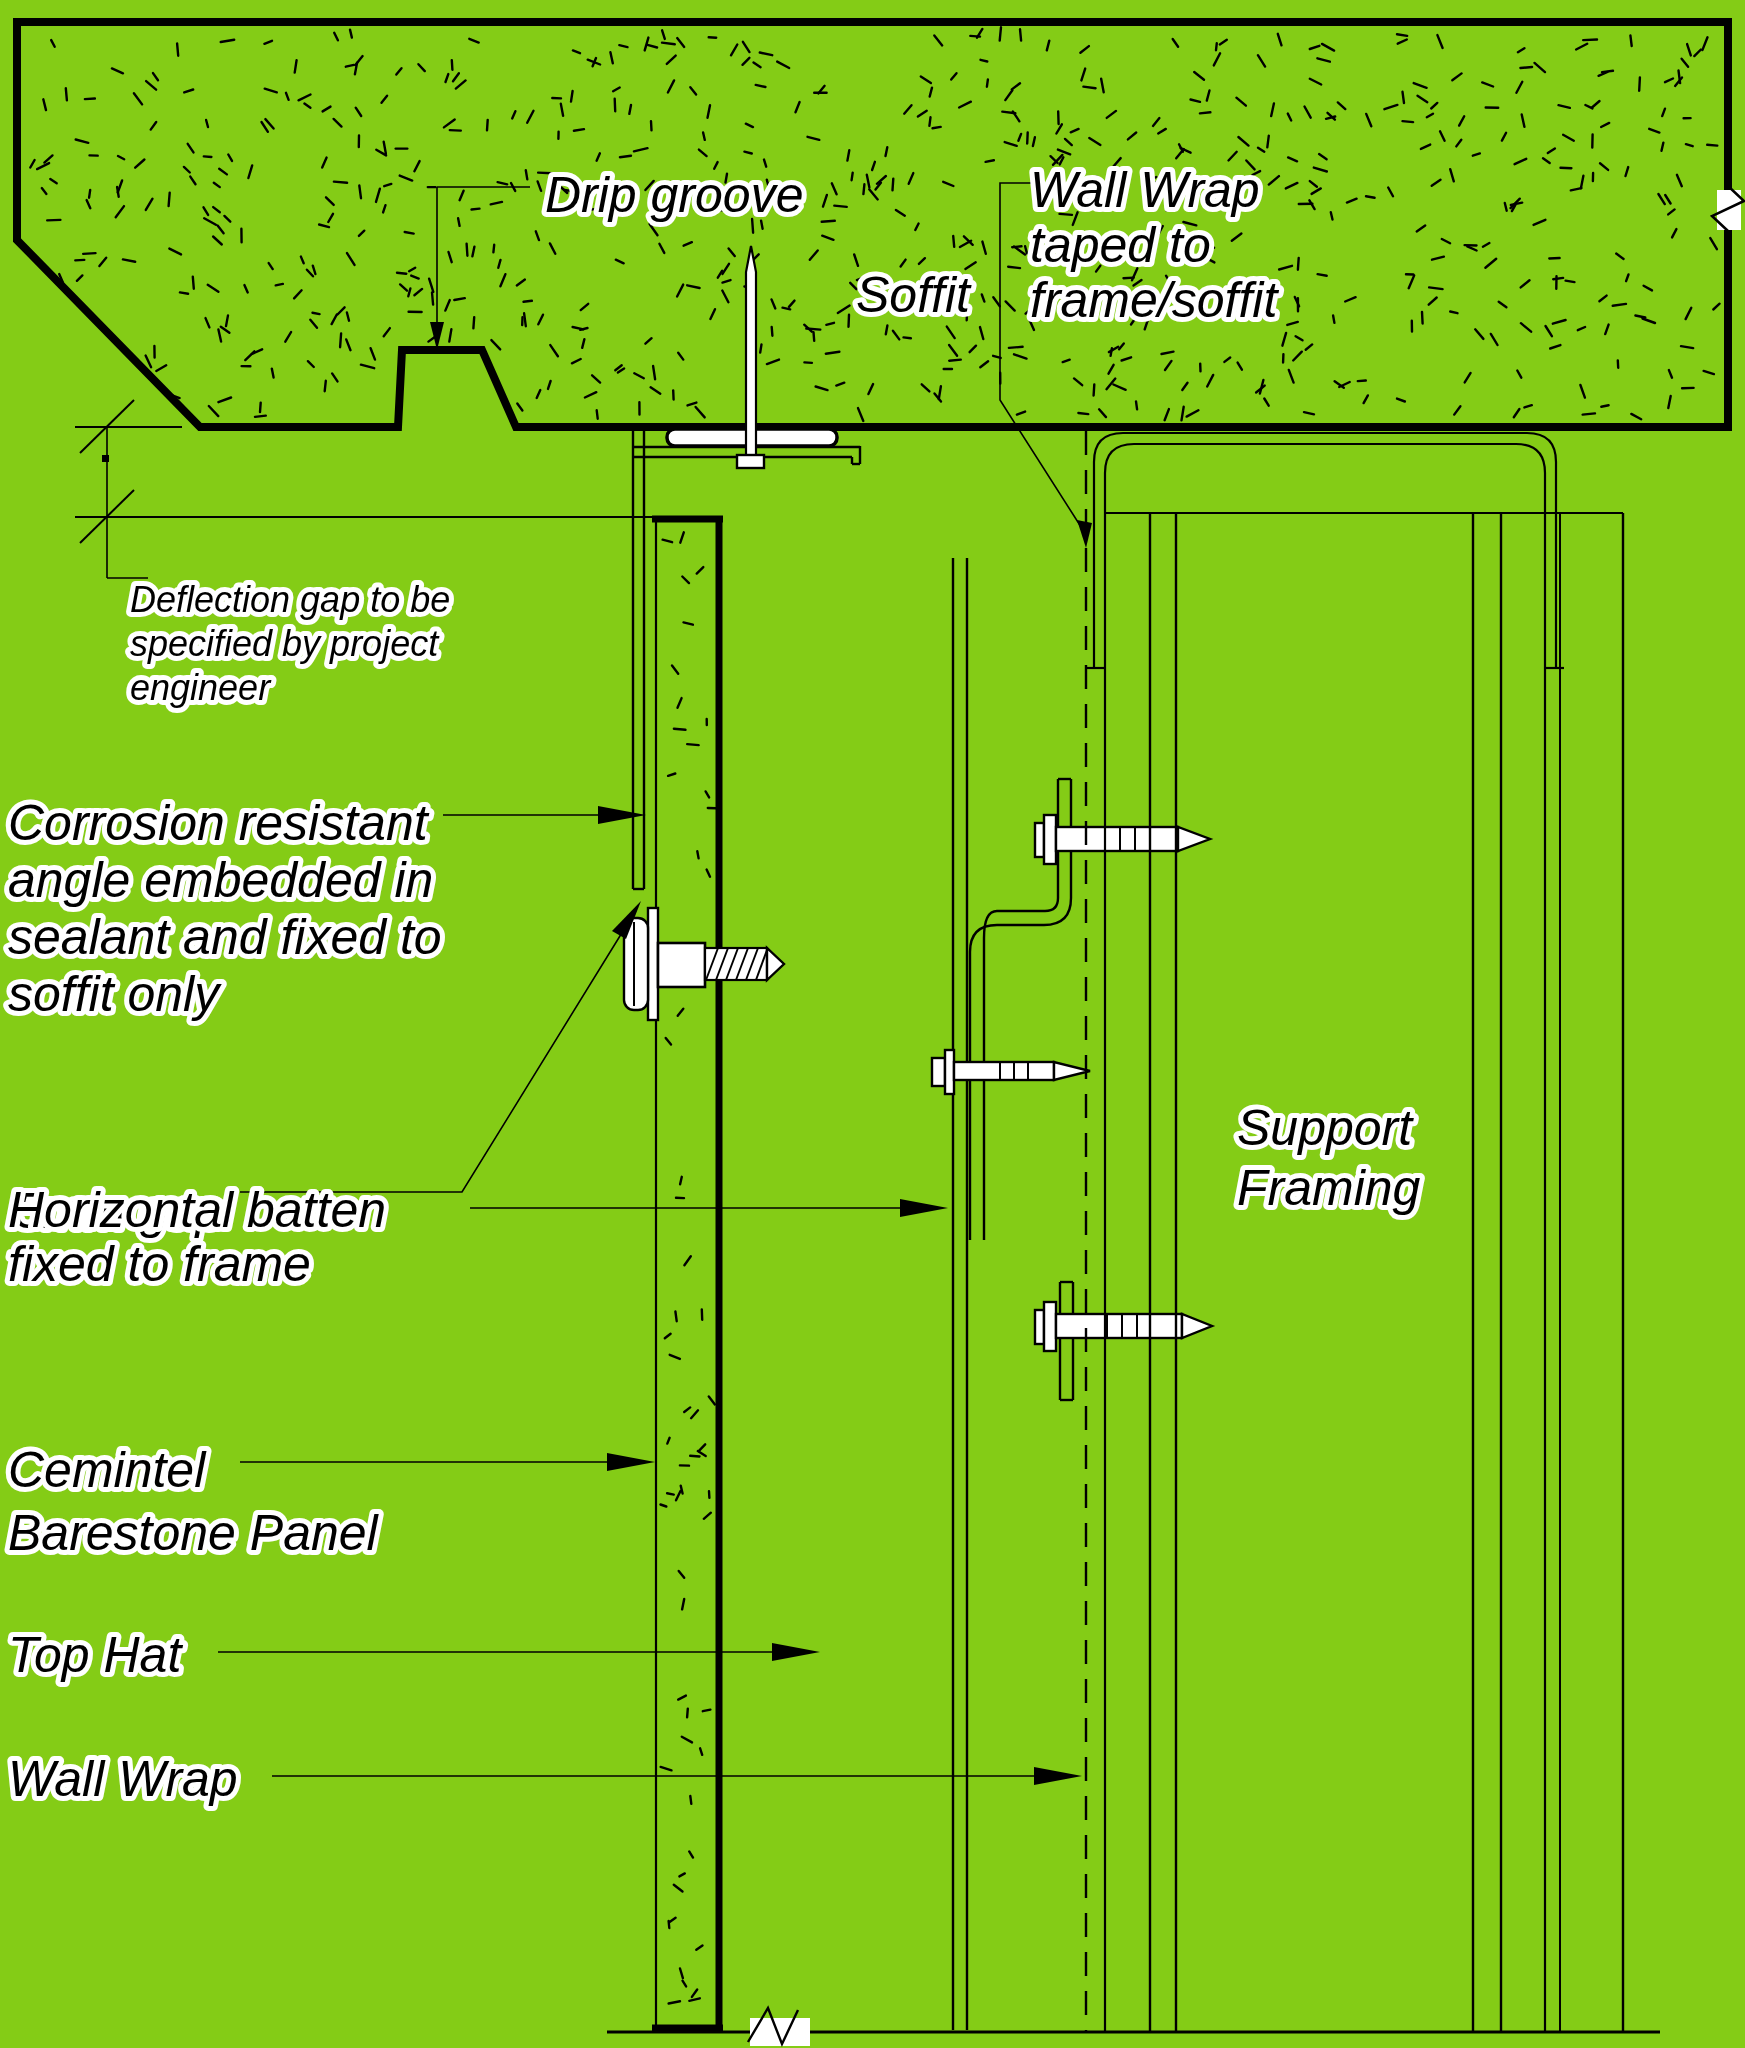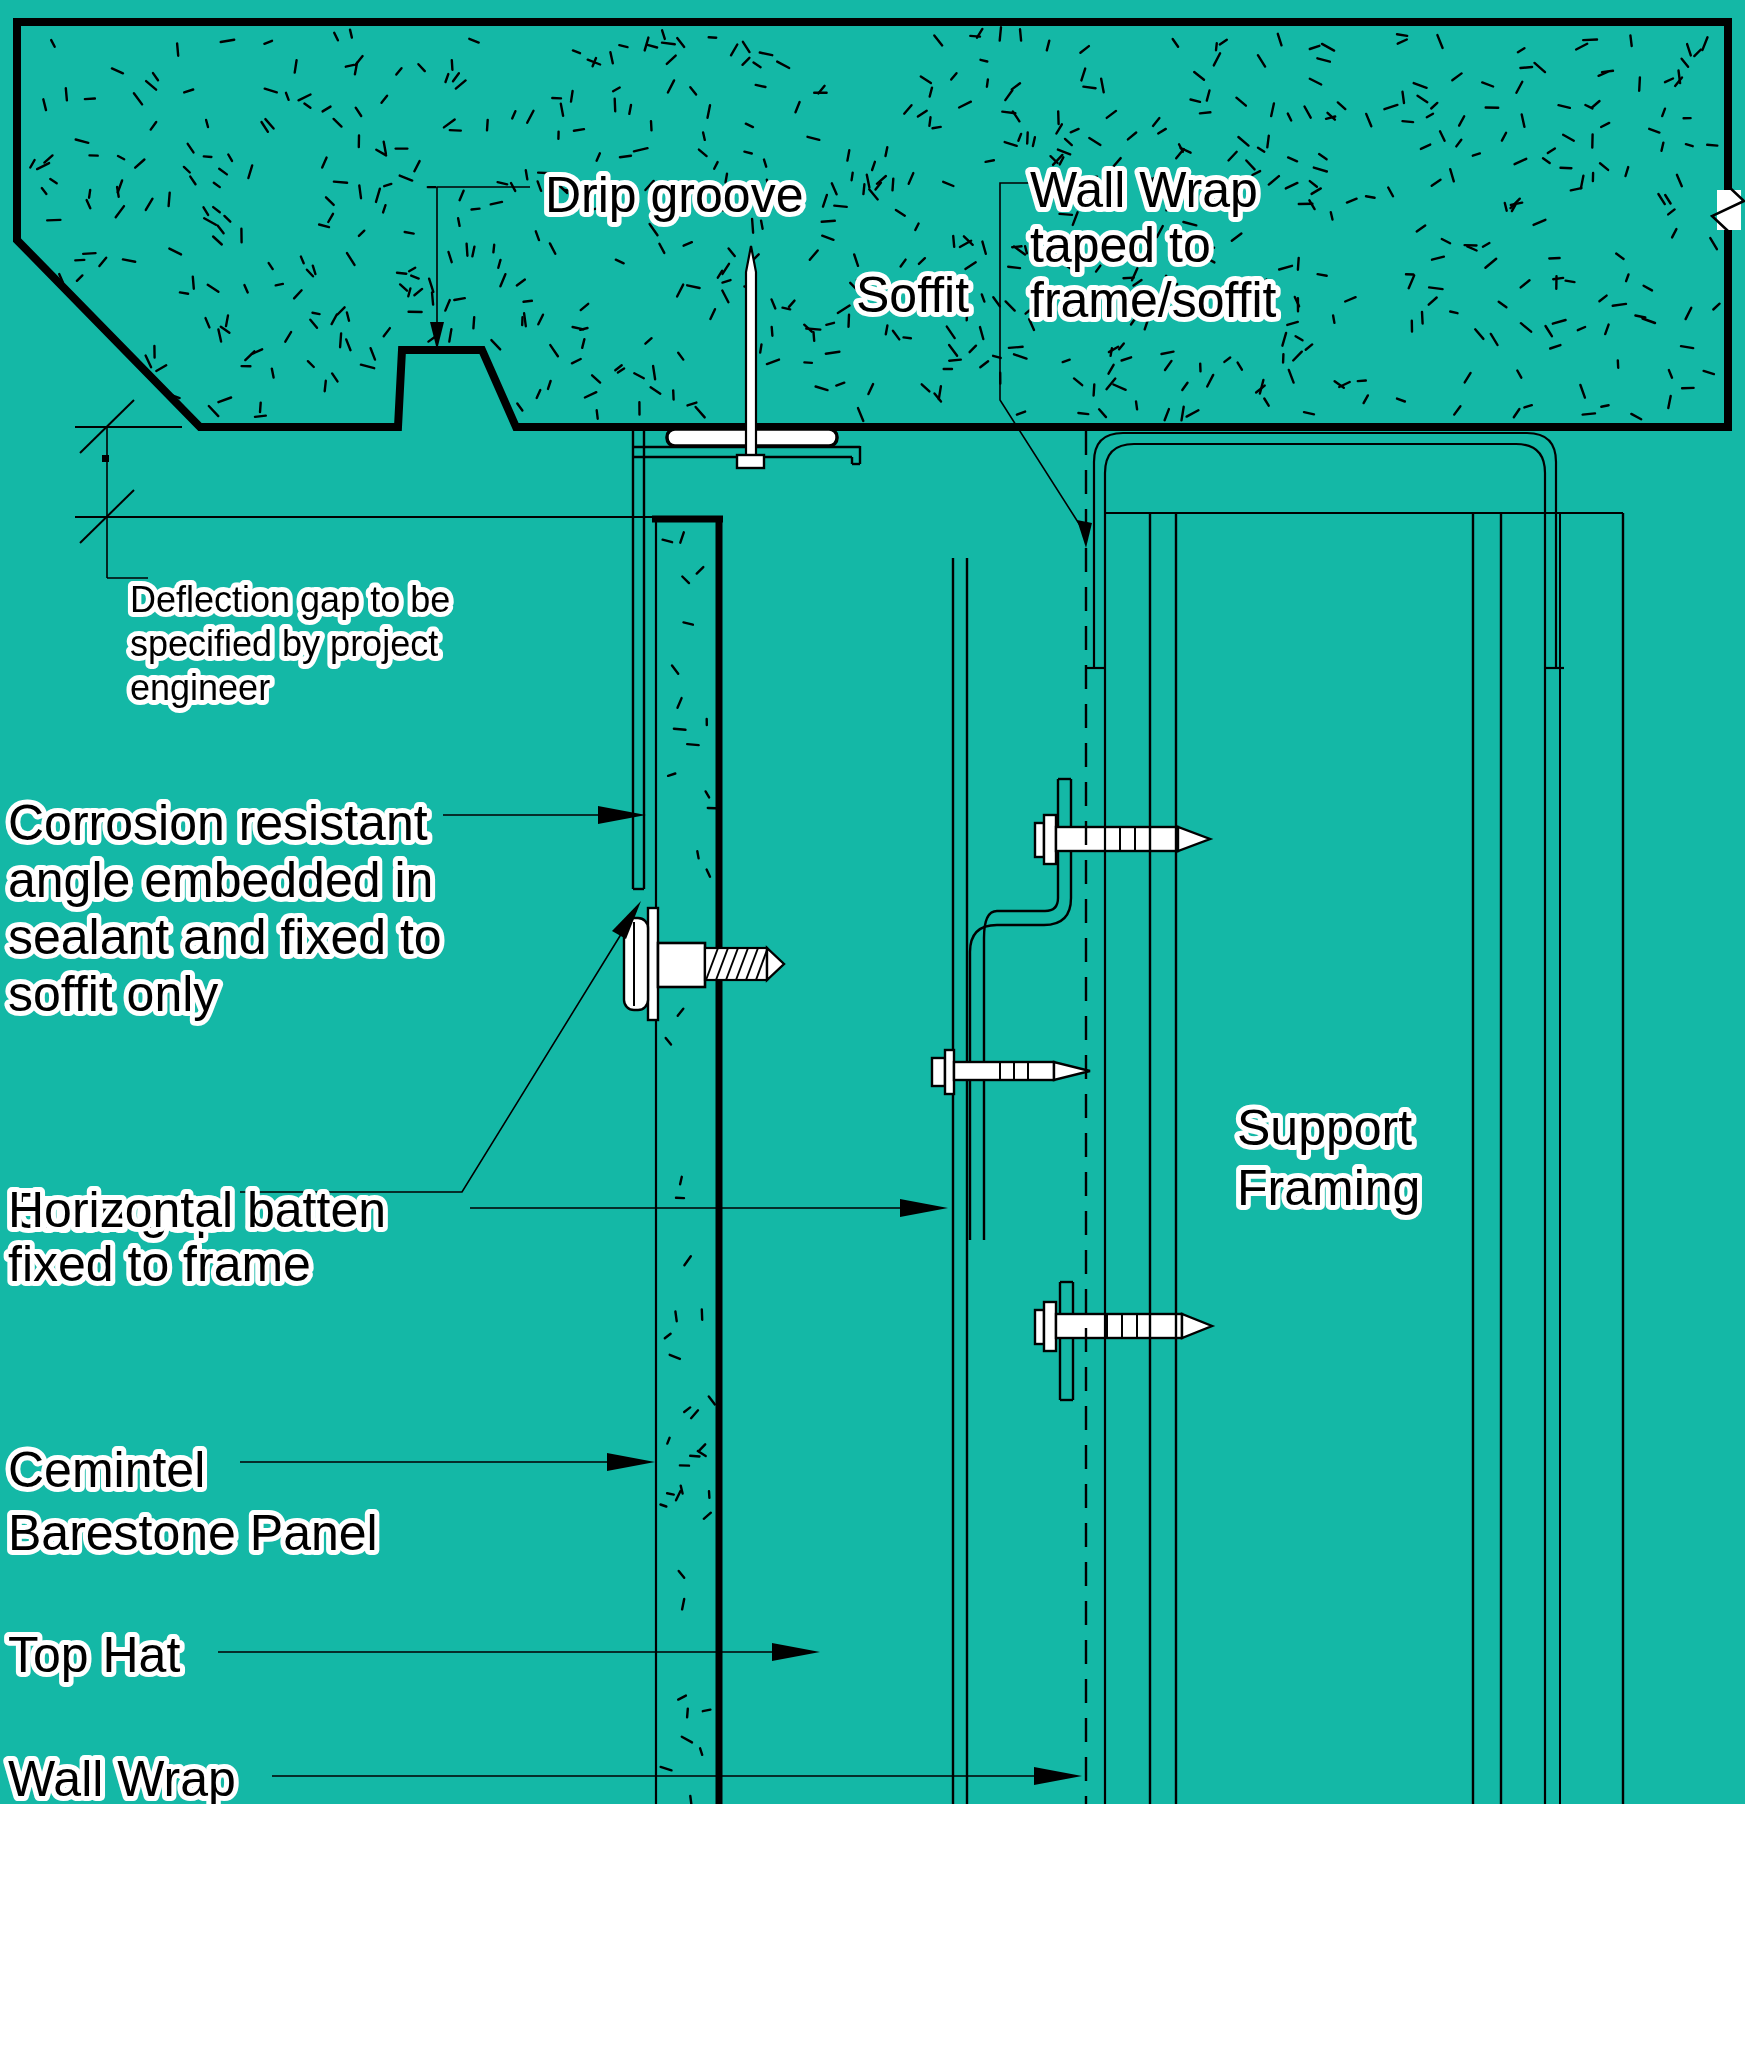--- a/index.html
+++ b/index.html
@@ -1,16 +1,16 @@
 <!DOCTYPE html>
 <html><head>
 <meta charset="utf-8">
 <style>
   html,body{margin:0;padding:0;background:#fff;}
-  .sheet{width:1745px;height:1804px;background:#14b8a6;position:relative;overflow:hidden;}
+  .sheet{width:1745px;height:2048px;background:#84cc16;position:relative;overflow:hidden;font-style:italic;}
   svg{display:block;}
   text{font-family:"Liberation Sans",sans-serif;fill:#000;paint-order:stroke;stroke:#fff;stroke-width:10px;stroke-linejoin:round;}
   .lbl{font-size:50px;}
   .lbl-sm{font-size:36px;}
 </style>
 </head>
 <body>
 
 <div class="sheet">
 <svg viewBox="0 0 1745 2048" width="1745" height="2048">

